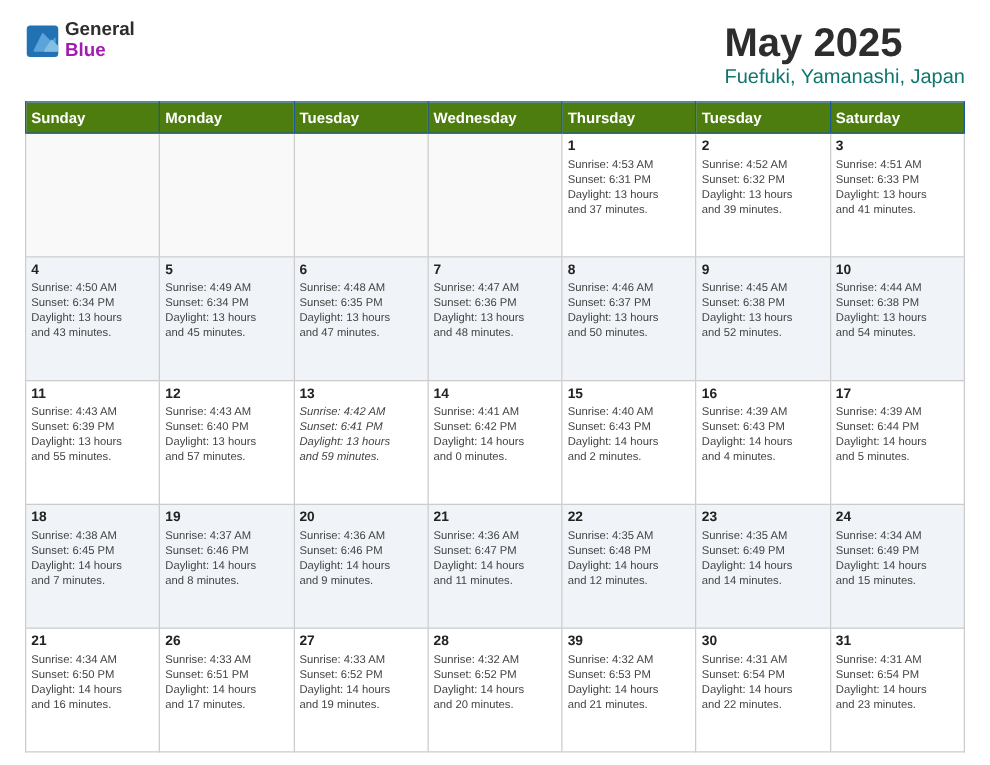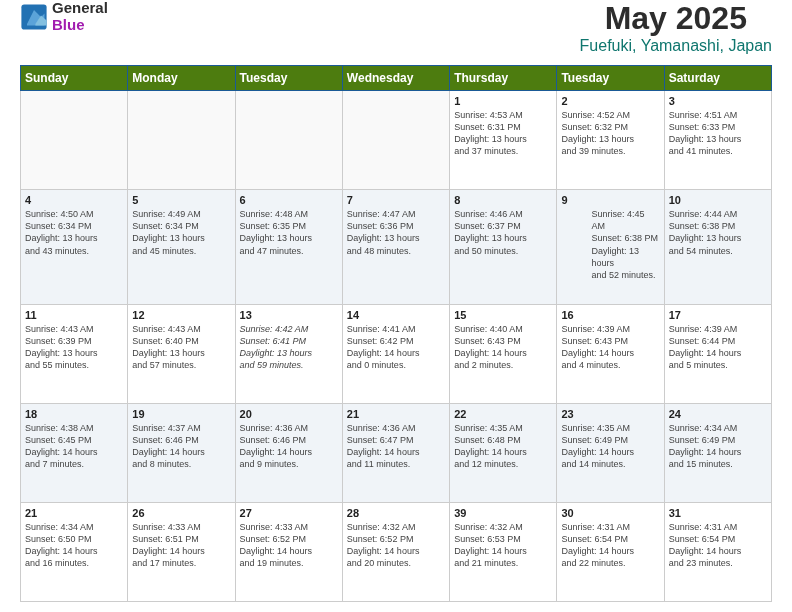--- a/index.html
+++ b/index.html
@@ -6,21 +6,21 @@
     body {
       font-family: Arial, sans-serif;
       background: #fff;
       width: 792px;
       height: 612px;
       overflow: hidden;
     }
     .page {
       width: 792px;
       height: 612px;
-      padding: 0 20px 10px 20px;
+      padding: 16px 20px 10px 20px;
       display: flex;
       flex-direction: column;
     }
     .header {
       display: flex;
       justify-content: space-between;
       align-items: flex-start;
       margin-bottom: 10px;
     }
     .logo {
@@ -32,21 +32,21 @@
       font-weight: bold;
       color: #2d2d2d;
       line-height: 1.1;
     }
     .logo-icon {
       width: 28px;
       height: 28px;
       margin-right: 4px;
     }
     .title-block {
-      text-align: center;
+      text-align: left;
     }
     .calendar-title {
       font-size: 32px;
       font-weight: bold;
       color: #2d2d2d;
     }
     .calendar-subtitle {
       font-size: 16px;
       color: #0f766e;
     }
@@ -184,21 +184,21 @@
           </td>
           <td>
             <div class="day-number">8</div>
             <div class="day-detail" style="white-space: pre-line;">Sunrise: 4:46 AM
 Sunset: 6:37 PM
 Daylight: 13 hours
 and 50 minutes.</div>
           </td>
           <td>
             <div class="day-number">9</div>
-            <div class="day-detail" style="white-space: pre-line; margin-left: 30px;">Sunrise: 4:45 AM
+            <div class="day-detail" style="white-space: pre-line;">Sunrise: 4:45 AM
 Sunset: 6:38 PM
 Daylight: 13 hours
 and 52 minutes.</div>
           </td>
           <td>
             <div class="day-number">10</div>
             <div class="day-detail" style="white-space: pre-line;">Sunrise: 4:44 AM
 Sunset: 6:38 PM
 Daylight: 13 hours
 and 54 minutes.</div>

